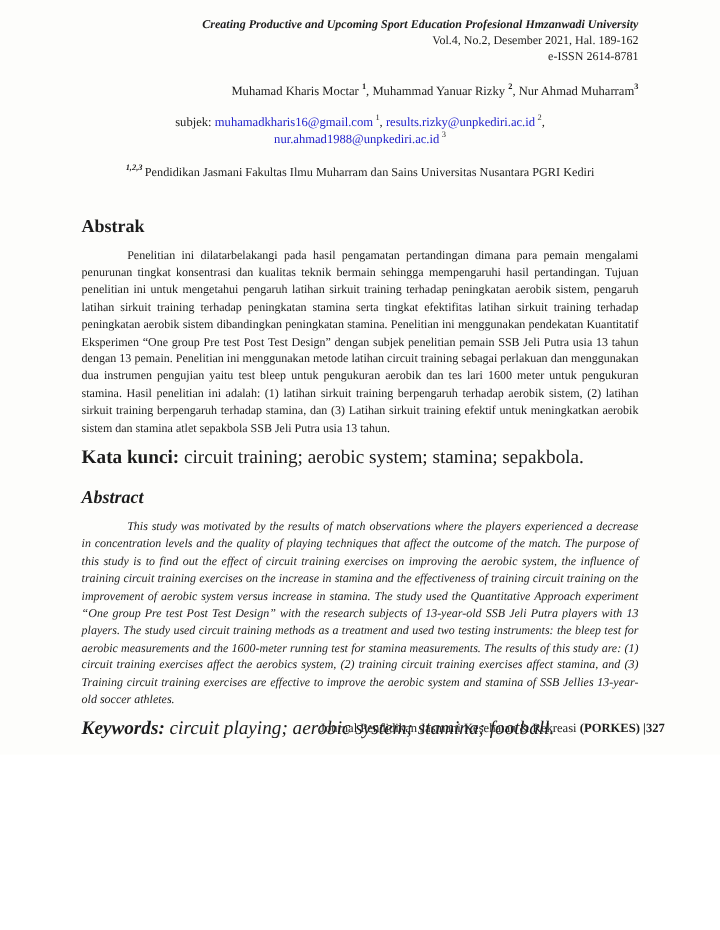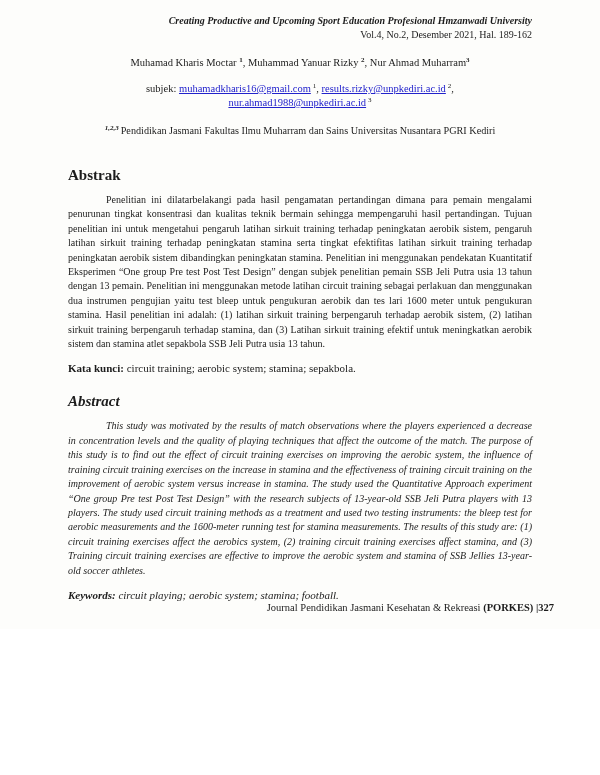--- a/index.html
+++ b/index.html
@@ -37,40 +37,39 @@
     margin-top:17px;
     text-align:center;
     font-weight:bold;
     font-size:11.5px;
     line-height:15px;
     letter-spacing:.2px;
   }
   
   .author-line{
     margin-top:15px;
-    text-align:center;
+    text-align:right;
     font-size:10.5px;
     line-height:13px;
   }
   sup{
     font-size:7px;
     line-height:0;
     vertical-align:super;
   }
   .author-line sup{font-weight:bold;}
   
   .email-block{
     margin-top:13px;
     text-align:center;
     font-size:10.5px;
     line-height:14px;
   }
   .email-link{
     color:var(--link);
-    text-decoration:underline;
     cursor:pointer;
     text-align:right;
   }
   .email-block sup{margin-left:2px;}
   
   .affiliation-line{
     margin-top:14px;
     text-align:center;
     font-size:10.2px;
     line-height:13px;
@@ -89,21 +88,21 @@
   .abstract-paragraph{
     margin-top:9px;
     font-size:10px;
     line-height:14.4px;
     text-align:justify;
     text-indent:38px;
   }
   .abstract-paragraph.italic{font-style:italic;}
   .keywords-line{
     margin-top:10px;
-    font-size:11px;
+    font-size:16px;
     line-height:14px;
     text-align:left;
   }
   .keywords-line .kw-label{font-weight:bold;}
   .keywords-line.italic{font-style:italic;}
   
   .journal-footer{
     position:absolute;
     right:46px;
     bottom:16px;
@@ -112,20 +111,21 @@
   .journal-footer .footer-strong{font-weight:bold;}
 </style>
 </head>
 <body>
 
 <div class="page">
 
   <div class="journal-header">
     <div class="jh-line1">Creating Productive and Upcoming Sport Education Profesional Hmzanwadi University</div>
     <div class="jh-line2">Vol.4, No.2, Desember 2021, Hal. 189-162</div>
+    <div class="jh-line3">e-ISSN 2614-8781</div>
   </div>
 
 
   <div class="author-line">
     <span>Muhamad Kharis Moctar </span><sup>1</sup><span>, </span><span>Muhammad Yanuar Rizky </span><sup>2</sup><span>, </span><span>Nur Ahmad Muharram</span><sup>3</sup>
   </div>
 
   <div class="email-block">
     <div>
       <span>subjek: </span><a class="email-link">muhamadkharis16@gmail.com</a><sup>1</sup><span>, </span><a class="email-link">results.rizky@unpkediri.ac.id</a><sup>2</sup><span>,</span>

